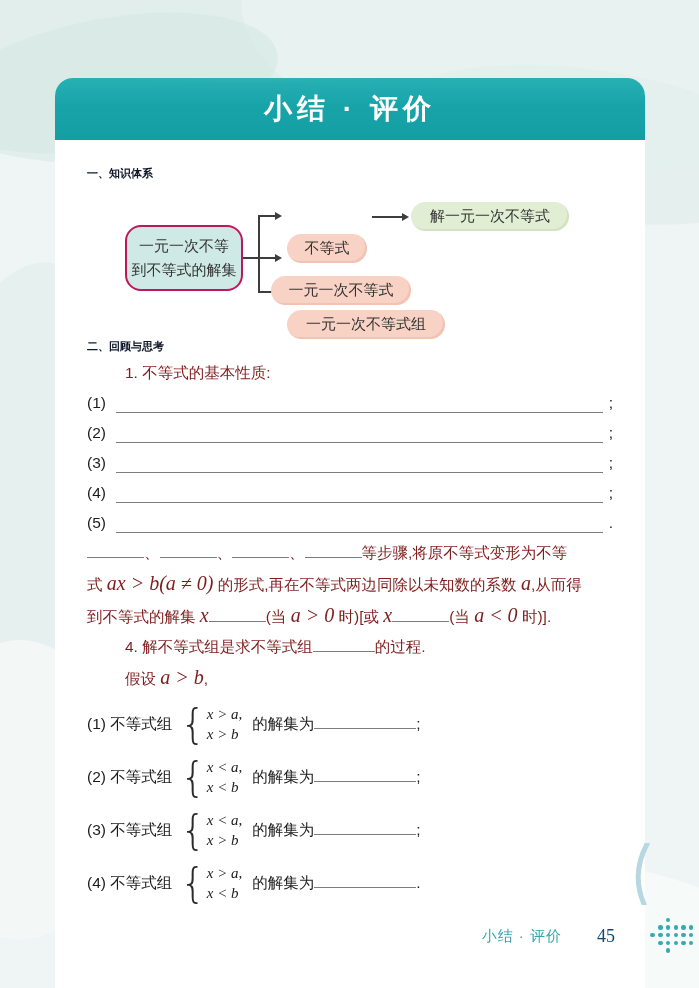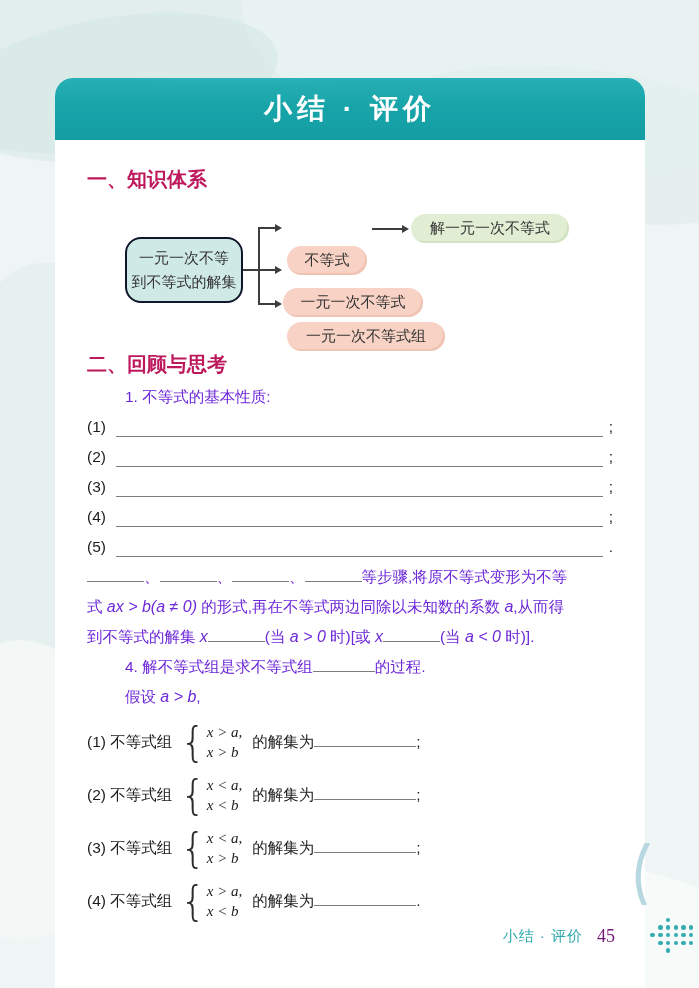--- a/index.html
+++ b/index.html
@@ -32,55 +32,55 @@
   .banner::before{
     content:"";position:absolute;left:-10%;top:-70%;width:120%;height:120%;
     background:radial-gradient(60% 80% at 35% 10%,rgba(255,255,255,.22),rgba(255,255,255,0) 70%);
   }
   .banner-title{
     position:relative;color:#fff;font-size:28px;font-weight:bold;letter-spacing:5px;
   }
   .content{padding:0 32px;}
 
   
-  .sec-heading{font-size:20px;font-weight:bold;color:#be185d;margin:0;}
+  .sec-heading{font-size:11px;font-weight:bold;color:#0f172a;margin:0;}
   .h1sp{padding-top:26px;}
   .h2sp{padding-top:16px;padding-bottom:4px;}
 
   
   .diagram{position:relative;height:128px;margin-top:14px;font-size:15px;color:#333;}
   .d-root{
     position:absolute;left:38px;top:30px;width:118px;height:66px;box-sizing:border-box;
-    background:#cfe9e6;border:2px solid #0f172a;border-radius:16px;
+    background:#cfe9e6;border:2px solid #be185d;border-radius:16px;
     display:flex;flex-direction:column;align-items:center;justify-content:center;line-height:24px;
   }
   .d-node{
     position:absolute;height:29px;box-sizing:border-box;border-radius:15px;
     display:flex;align-items:center;justify-content:center;
     background:#f8d2c4;box-shadow:inset -2px -2px 0 rgba(214,150,128,.25);margin-top:32px;
   }
   .n1{left:200px;top:7px;width:80px;}
-  .n2{left:196px;top:49px;width:140px;}
+  .n2{left:184px;top:49px;width:140px;}
   .n3{left:200px;top:83px;width:158px;}
   .d-leaf{
     position:absolute;left:324px;top:7px;width:158px;height:29px;border-radius:15px;
     background:#e1eed4;box-shadow:inset -2px -2px 0 rgba(170,195,140,.25);
     display:flex;align-items:center;justify-content:center;
   }
   .d-line{position:absolute;background:#3d3d3d;}
   .hl{height:1.5px;} .vl{width:1.5px;}
   .arrow-head{
     position:absolute;width:0;height:0;
     border-left:7px solid #3d3d3d;border-top:4px solid transparent;border-bottom:4px solid transparent;
   }
 
   
-  .tline{font-size:15.5px;line-height:30px;color:#6d28d9;}
+  .tline{font-size:15.5px;line-height:30px;color:#7f1d1d;}
   .indent{padding-left:38px;}
-  .math{font-family:Liberation Sans, sans-serif;font-style:italic;font-size:16px;}
+  .math{font-family:Liberation Serif, serif;font-style:italic;font-size:20px;}
   .blank{display:inline-block;height:1px;border-bottom:1px solid #7d7d7d;}
 
   .blank-row{display:flex;height:30px;font-size:15.5px;}
   .blank-row .num{line-height:30px;}
   .blank-row .fill{flex:1;height:24px;border-bottom:1px solid #7d7d7d;margin:0 6px 0 10px;}
   .blank-row .end{line-height:30px;}
 
   
   .sys-row{display:flex;align-items:center;height:46px;margin-top:7px;font-size:15.5px;}
   .sys-brace{
@@ -91,21 +91,21 @@
     display:flex;flex-direction:column;justify-content:center;
     font-family:"Liberation Serif","DejaVu Serif",serif;font-style:italic;
     font-size:15px;line-height:20px;color:#1c1c1c;
   }
   .sys-after{margin-left:10px;}
   .sys-after .blank{width:102px;}
 
   
   .footer{position:absolute;top:848px;right:30px;display:flex;align-items:center;}
   .footer-label{color:#2fa8ad;font-size:15px;letter-spacing:1px;}
-  .page-num{color:#701a75;font-size:18px;font-family:"Liberation Serif","DejaVu Serif",serif;margin-left:14px;}
+  .page-num{color:#0c4a6e;font-size:18px;font-family:"Liberation Serif","DejaVu Serif",serif;margin-left:35px;}
   .dots{position:absolute;top:916px;right:4px;}
   .dot-row{display:flex;}
   .dot{width:4.5px;height:4.5px;margin:1.6px;border-radius:50%;background:transparent;}
   .dot.on{background:#35abaf;}
   .leaf{position:absolute;top:843px;right:46px;}
 </style>
 </head>
 <body>
 
 <div class="bg-wave wave1"></div>

